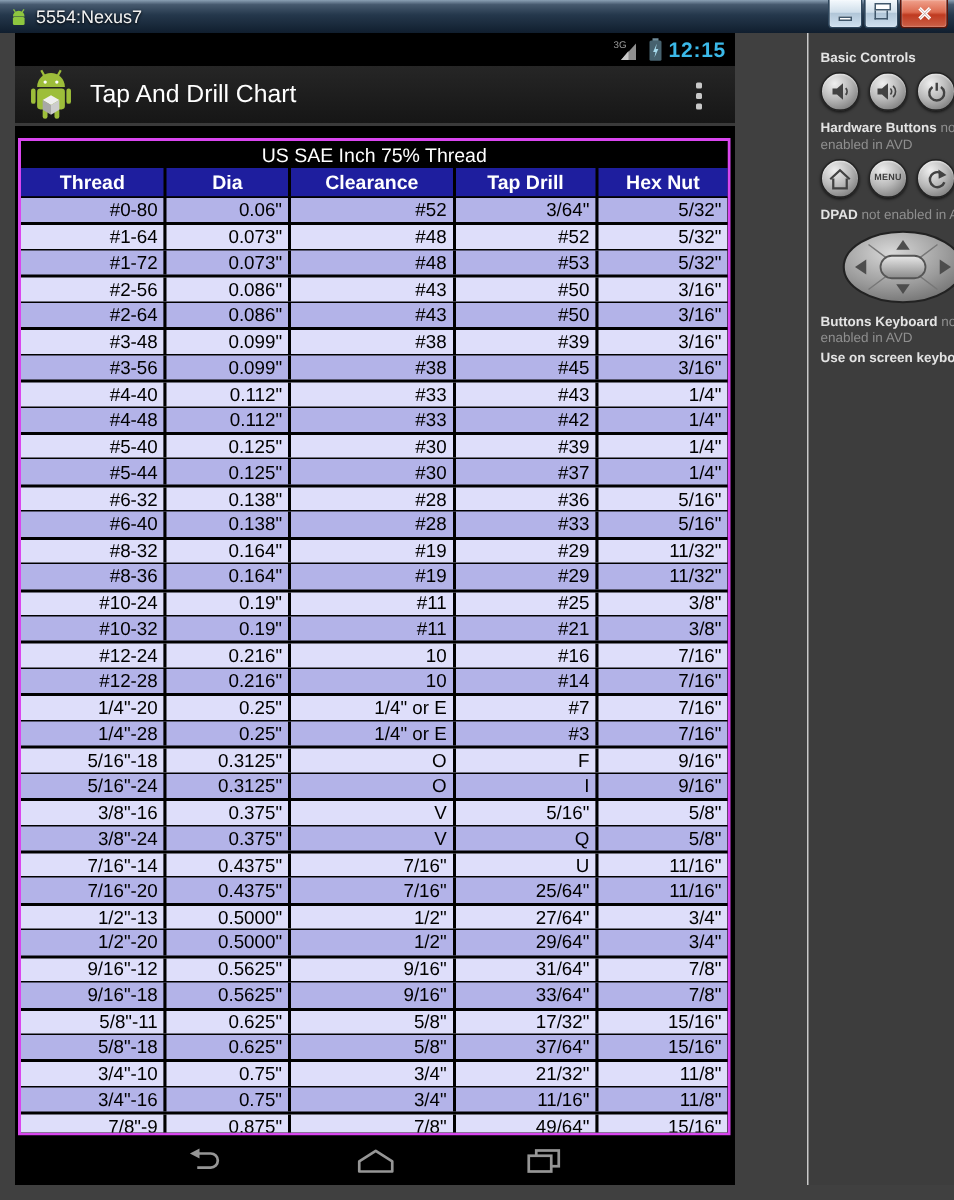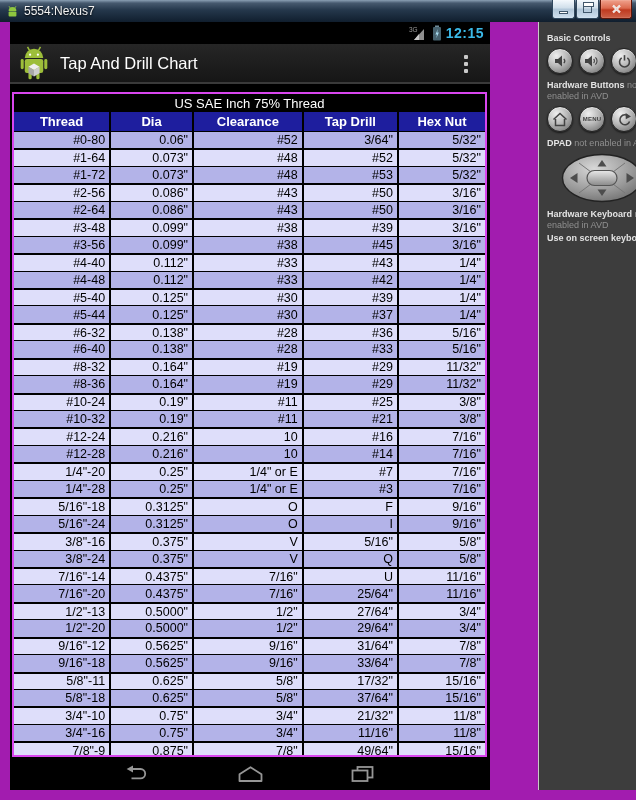--- a/index.html
+++ b/index.html
@@ -1,18 +1,18 @@
 <!DOCTYPE html>
 <html style="--holo-blue: #3bb9e8; --header-bg: #1e1e9e; --row-odd: #b3b3e8; --row-even: #dedefa; --android-green: #9dbe3a; --panel-bg: #3d3d3d;"><head>
 <meta charset="utf-8">
 <style>
   html,body{margin:0;padding:0;background:#fff;}
   *{box-sizing:border-box;}
   .screen{position:relative;width:636px;height:800px;overflow:hidden;
-          font-family:"Liberation Sans",sans-serif;background:#a21caf;}
+          font-family:"Liberation Sans",sans-serif;background:#404040;}
 
   
   .titlebar{position:absolute;left:0;top:0;width:636px;height:22px;
     background:linear-gradient(#8ba0b4 0%,#46596e 14%,#25384c 45%,#101e2e 100%);
     display:flex;align-items:center;z-index:5;}
   .tb-icon{margin:0 5px 0 6px;display:flex;align-items:center;}
   .tb-title{color:#f2f2f2;font-size:12px;text-shadow:0 1px 2px #000;}
   .winbtns{position:absolute;right:4px;top:0;display:flex;}
   .wbtn{height:19px;border:1px solid #30485e;border-top:none;border-radius:0 0 3px 3px;
     display:flex;align-items:center;justify-content:center;margin-left:1px;
@@ -519,18 +519,18 @@
       <ellipse cx="41" cy="25" rx="39.5" ry="23.5" fill="url(#dg)" stroke="#222" stroke-width="1.4"></ellipse>
       <path d="M18 10 L30 19 M64 10 L52 19 M18 40 L30 31 M64 40 L52 31" stroke="#777" stroke-width="1"></path>
       <polygon points="41,7 36.5,13.5 45.5,13.5" fill="#4d4d4d"></polygon>
       <polygon points="41,43 36.5,36.5 45.5,36.5" fill="#4d4d4d"></polygon>
       <polygon points="9,25 16.5,20 16.5,30" fill="#4d4d4d"></polygon>
       <polygon points="73,25 65.5,20 65.5,30" fill="#4d4d4d"></polygon>
       <rect x="26" y="17.5" width="30" height="15" rx="7.5" fill="url(#dg2)" stroke="#555" stroke-width="1.2"></rect>
     </svg>
 
     <div class="plabel">
-      <b>Hardware Keyboard</b>
+      <b>Buttons Keyboard</b>
       <span class="pnote">not enabled in AVD</span>
     </div>
     <div class="plabel kbd-hint"><b>Use on screen keyboard</b></div>
   </div>
 </div>
 
 </body></html>

